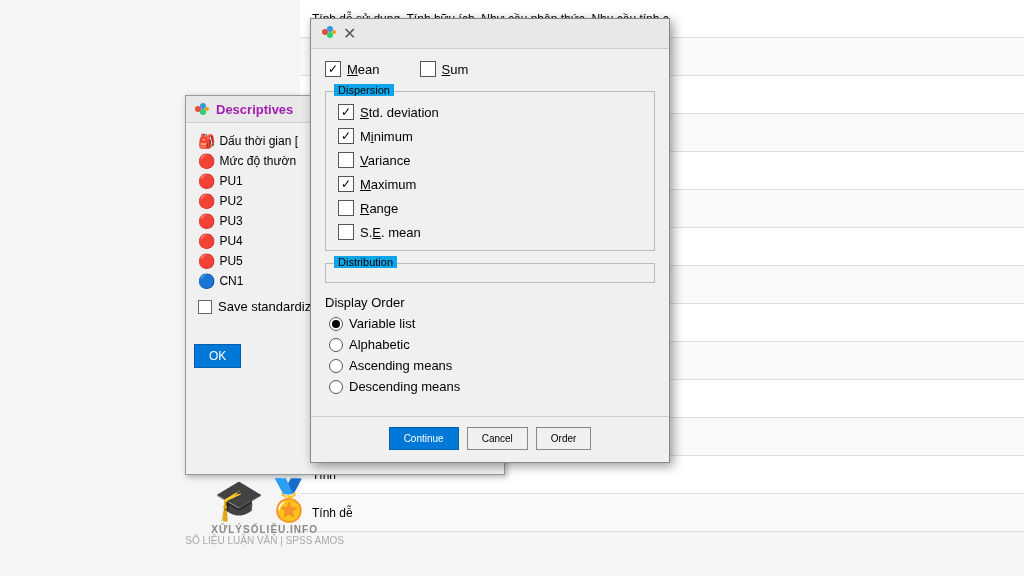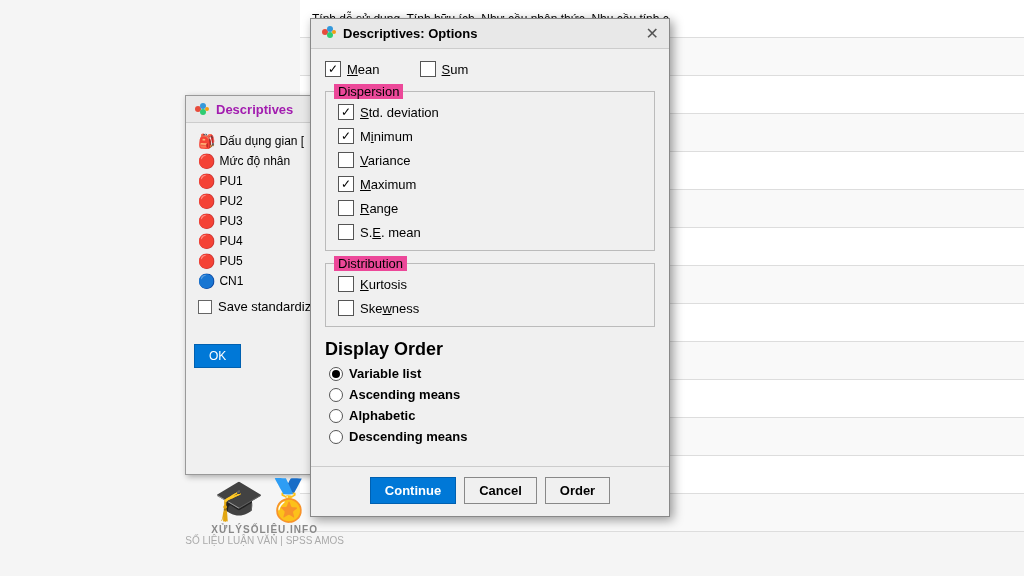--- a/index.html
+++ b/index.html
@@ -208,23 +208,23 @@
     .section-box {
       border: 1px solid #bbb;
       padding: 8px 12px 10px;
       margin-bottom: 12px;
       position: relative;
     }
     .section-title {
       position: absolute;
       top: -8px;
       left: 8px;
-      background: #ec4899;
+      background: #0ea5e9;
       padding: 0 4px;
-      font-size: 13px;
+      font-size: 11px;
       font-weight: normal;
     }
     .section-grid {
       display: grid;
       grid-template-columns: 1fr;
       gap: 8px 20px;
       margin-top: 4px;
     }
     .radio-item {
       display: flex;
@@ -243,51 +243,49 @@
       flex-shrink: 0;
     }
     .radio.checked::after {
       content: '';
       width: 8px; height: 8px;
       border-radius: 50%;
       background: #000;
     }
     .radio-label {
       font-size: 13px;
-      font-weight: bold;
     }
     .display-order-section {
       border: none;
       margin-bottom: 10px;
     }
     .display-order-title {
-      font-size: 18px;
-      font-weight: bold;
+      font-size: 13px;
+      font-weight: normal;
       margin-bottom: 6px;
     }
     .display-order-items {
       display: flex;
       flex-direction: column;
       gap: 6px;
       padding-left: 4px;
     }
     .options-footer {
       display: flex;
       justify-content: center;
       gap: 8px;
       padding: 10px 14px 12px;
       border-top: 1px solid #ccc;
     }
     .footer-btn {
       padding: 5px 14px;
-      font-size: 13px;
+      font-size: 10px;
       border: 1px solid #888;
       background: #f0f0f0;
       cursor: pointer;
-      font-weight: bold;
     }
     .footer-btn-continue {
       background: #0078d7;
       color: white;
       border: 1px solid #0060b0;
     }
   </style>
 </head>
 <body>
 
@@ -319,25 +317,25 @@
         <circle cx="9" cy="11" r="3" fill="#2ecc71"></circle>
         <circle cx="13" cy="8" r="2" fill="#f39c12"></circle>
       </svg>
     </span>
     <span class="desc-title-text">Descriptives</span>
     <span class="desc-close">✕</span>
   </div>
   <div class="desc-content">
     <div class="desc-list-item">
         <span class="desc-list-icon">🎒</span>
-        <span>Dấu dụng gian [</span>
-      </div>
-    <div class="desc-list-item">
-        <span class="desc-list-icon">🔴</span>
-        <span>Mức độ nhân</span>
+        <span>Dấu thời gian [</span>
+      </div>
+    <div class="desc-list-item">
+        <span class="desc-list-icon">🔴</span>
+        <span>Mức độ thườn</span>
       </div>
     <div class="desc-list-item">
         <span class="desc-list-icon">🔴</span>
         <span>PU1</span>
       </div>
     <div class="desc-list-item">
         <span class="desc-list-icon">🔴</span>
         <span>PU2</span>
       </div>
     <div class="desc-list-item">
@@ -381,21 +379,20 @@
 
   <div class="options-titlebar">
     <span class="options-title-icon">
       <svg width="16" height="16" viewBox="0 0 16 16">
         <circle cx="4" cy="8" r="3" fill="#e74c3c"></circle>
         <circle cx="9" cy="5" r="3" fill="#3498db"></circle>
         <circle cx="9" cy="11" r="3" fill="#2ecc71"></circle>
         <circle cx="13" cy="8" r="2" fill="#f39c12"></circle>
       </svg>
     </span>
-    <span class="options-title-text">Descriptives: Options</span>
     <span class="options-close">✕</span>
   </div>
 
   <div class="options-body">
 
     <div class="options-top-row">
       <div class="checkbox-item">
         <span class="chk checked"></span>
         <span class="chk-label"><span class="underline">M</span>ean</span>
       </div>
@@ -430,46 +427,36 @@
         </div>
         <div class="checkbox-item">
           <span class="chk"></span>
           <span class="chk-label">S.<span class="underline">E</span>. mean</span>
         </div>
       </div>
     </div>
 
     <div class="section-box">
       <span class="section-title">Distribution</span>
-      <div class="section-grid">
-        <div class="checkbox-item">
-          <span class="chk"></span>
-          <span class="chk-label"><span class="underline">K</span>urtosis</span>
-        </div>
-        <div class="checkbox-item">
-          <span class="chk"></span>
-          <span class="chk-label">Ske<span class="underline">w</span>ness</span>
-        </div>
-      </div>
     </div>
 
     <div class="display-order-section">
       <div class="display-order-title">Display Order</div>
       <div class="display-order-items">
         <div class="radio-item">
           <span class="radio checked"></span>
           <span class="radio-label">V<span class="underline">a</span>riable list</span>
         </div>
         <div class="radio-item">
           <span class="radio"></span>
-          <span class="radio-label">As<span class="underline">c</span>ending means</span>
+          <span class="radio-label"><span class="underline">A</span>lphabetic</span>
         </div>
         <div class="radio-item">
           <span class="radio"></span>
-          <span class="radio-label"><span class="underline">A</span>lphabetic</span>
+          <span class="radio-label">As<span class="underline">c</span>ending means</span>
         </div>
         <div class="radio-item">
           <span class="radio"></span>
           <span class="radio-label"><span class="underline">D</span>escending means</span>
         </div>
       </div>
     </div>
   </div>
 
   <div class="options-footer">

